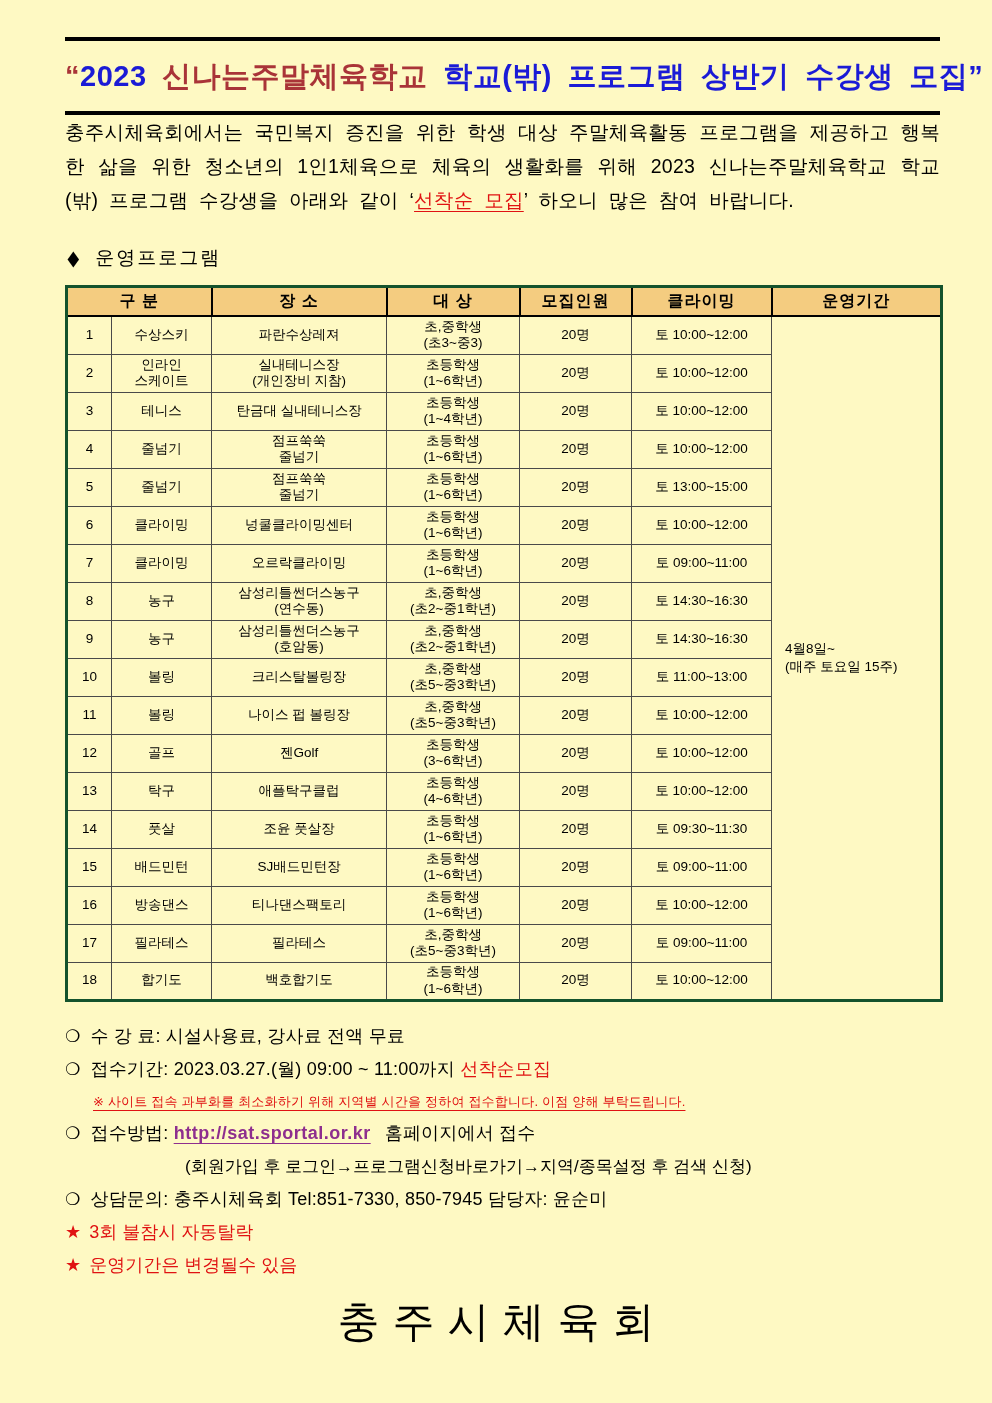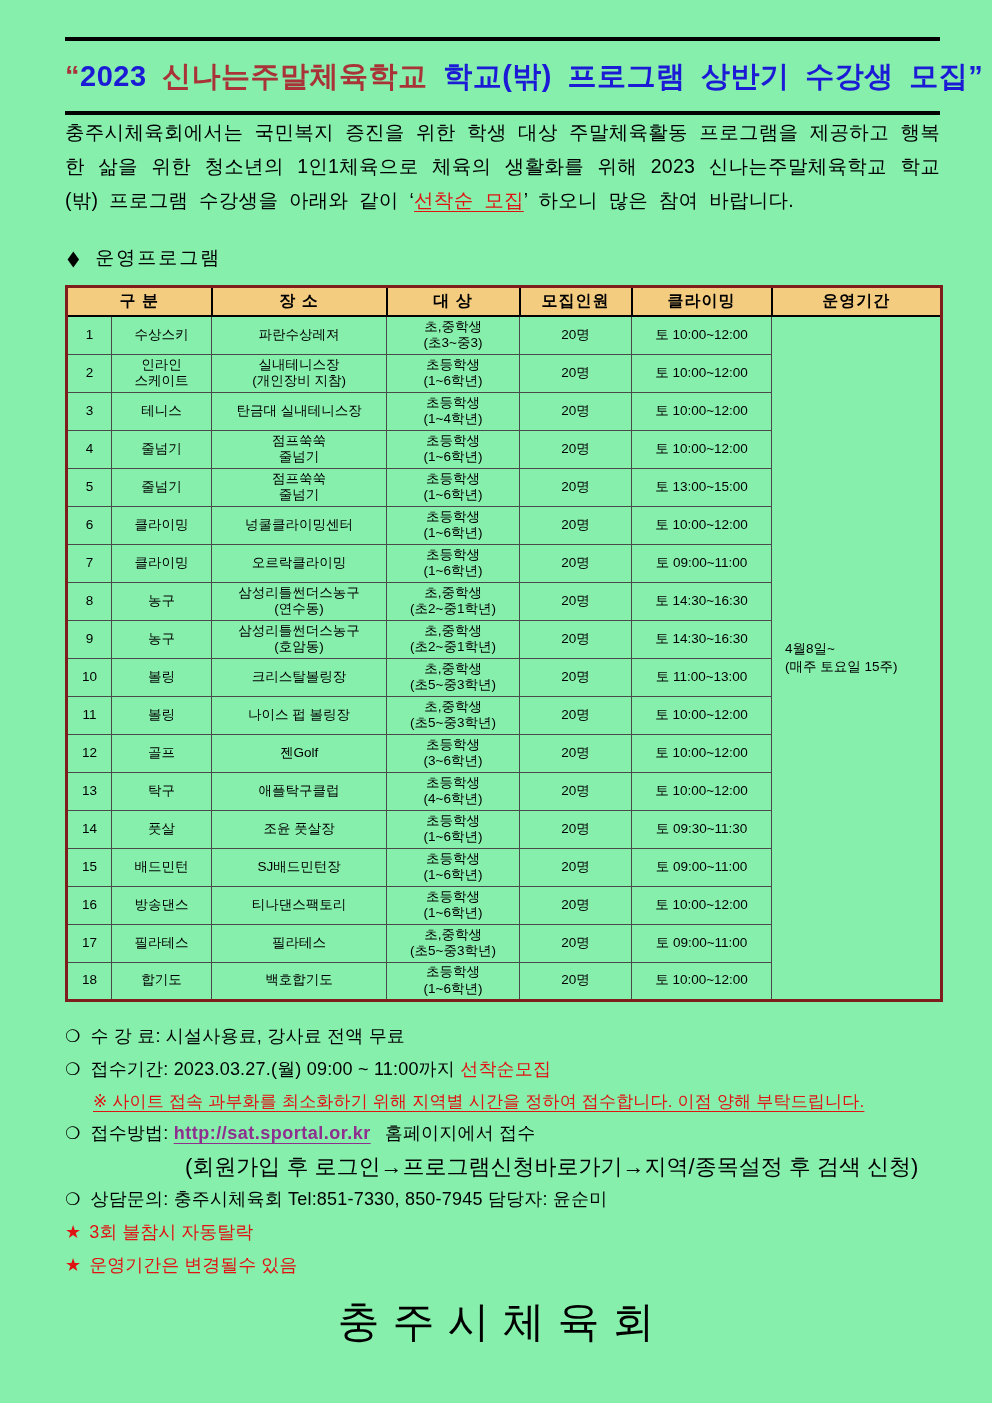--- a/index.html
+++ b/index.html
@@ -9,21 +9,21 @@
     --link-purple:#8E2E8E;
     --header-bg:#F4CC80;
   }
   *{margin:0;padding:0;box-sizing:border-box;}
   html,body{background:#fff;}
   body{
     font-family:"Liberation Sans","DejaVu Sans",sans-serif;
     color:#000;
   }
   .page{
-    width:992px;height:1403px;margin:0 auto;background:#86efac;
+    width:992px;height:1403px;margin:0 auto;background:#fef9c3;
     padding:37px 52px 16px 65px;position:relative;
   }
   .content{width:875px;}
   .rule{height:4px;background:#000;}
   .title{
     text-align:center;font-size:29px;font-weight:bold;
     padding:16px 0 14px;letter-spacing:0.5px;word-spacing:7px;
     white-space:nowrap;
   }
   .t-red{color:var(--title-red);}
@@ -32,47 +32,47 @@
     font-size:19.5px;line-height:34px;
     text-align:justify;letter-spacing:0.3px;word-spacing:5px;
   }
   .intro .hl{color:var(--accent-red);text-decoration:underline;text-underline-offset:4px;}
   .section{
     margin-top:28px;font-size:19px;letter-spacing:2px;display:flex;align-items:center;gap:12px;
   }
   .section .diamond{font-size:21px;transform:scaleX(.72);display:inline-block;}
   table.program-table{
     margin-top:14px;border-collapse:collapse;table-layout:fixed;width:875px;
-    border:3px solid #7f1d1d;
+    border:3px solid #14532d;
   }
   .program-table th{
     background:var(--header-bg);border:2px solid #000;
     font-size:16px;font-weight:600;letter-spacing:1px;padding:3px 0;height:24px;
   }
   .program-table td{
     border:1px solid #4a4a4a;text-align:center;font-size:13.5px;
     line-height:16.5px;height:38px;vertical-align:middle;
     overflow:hidden;
   }
   .program-table .c-period{
     text-align:left;padding-left:13px;line-height:18px;
   }
   .notes{margin-top:18px;font-size:18px;}
   .note{line-height:33px;letter-spacing:0.2px;display:block;}
   .note .bullet{font-weight:bold;margin-right:10px;font-size:17px;}
   .note .red{color:var(--accent-red);}
   .warning{
-    color:var(--accent-red);font-size:17px;margin-left:28px;line-height:31px;
+    color:var(--accent-red);font-size:13px;margin-left:28px;line-height:31px;
     text-decoration:underline;text-underline-offset:4px;letter-spacing:0.2px;
   }
   .url{
     color:var(--link-purple);text-decoration:underline;text-underline-offset:4px;
     font-weight:bold;letter-spacing:0.5px;margin-right:14px;
   }
-  .sub-note{margin-left:120px;font-size:22px;line-height:33px;}
+  .sub-note{margin-left:120px;font-size:17px;line-height:33px;}
   .star-note{color:var(--accent-red);line-height:33px;font-size:18px;}
   .star-note .star{margin-right:8px;}
   .org{
     margin-top:12px;text-align:center;font-size:42px;letter-spacing:13px;
     font-weight:500;
   }
 </style>
 </head>
 <body>
 

